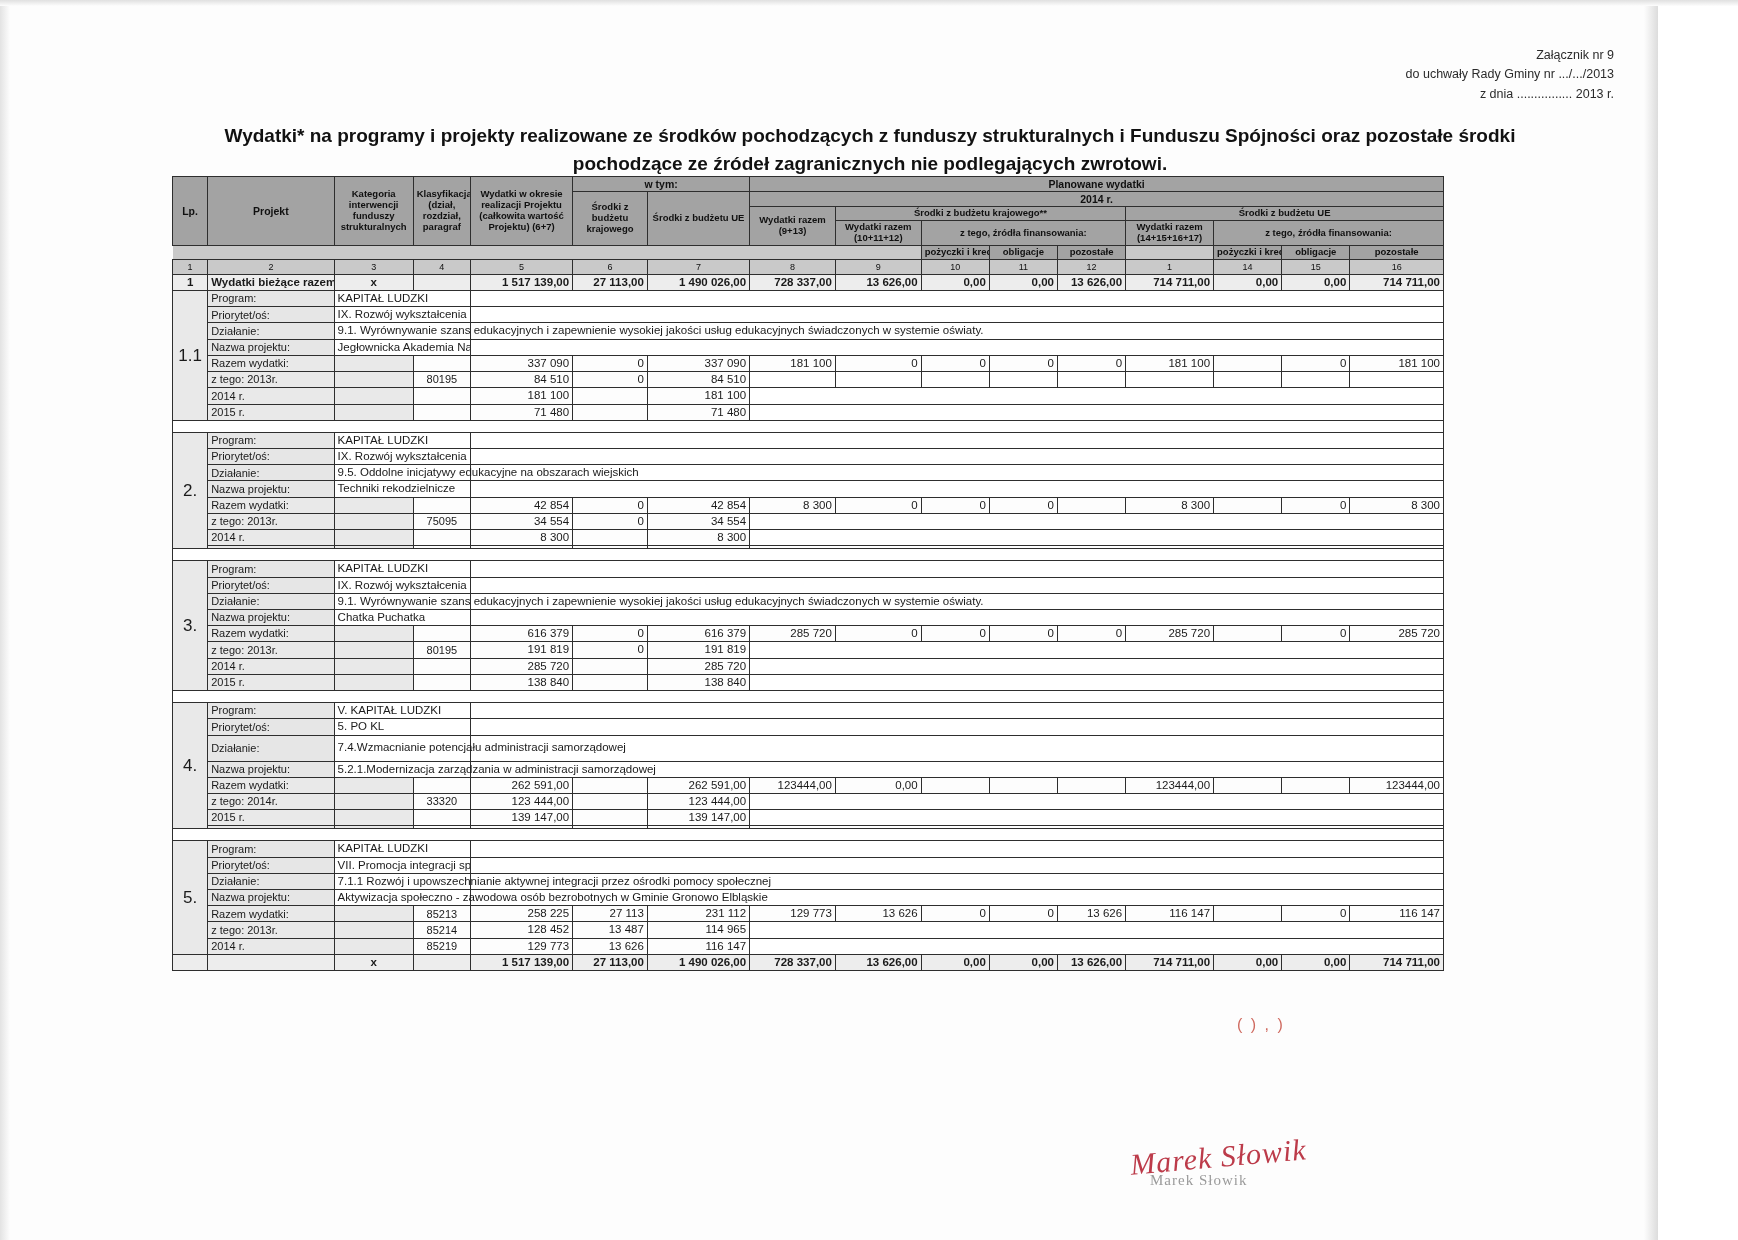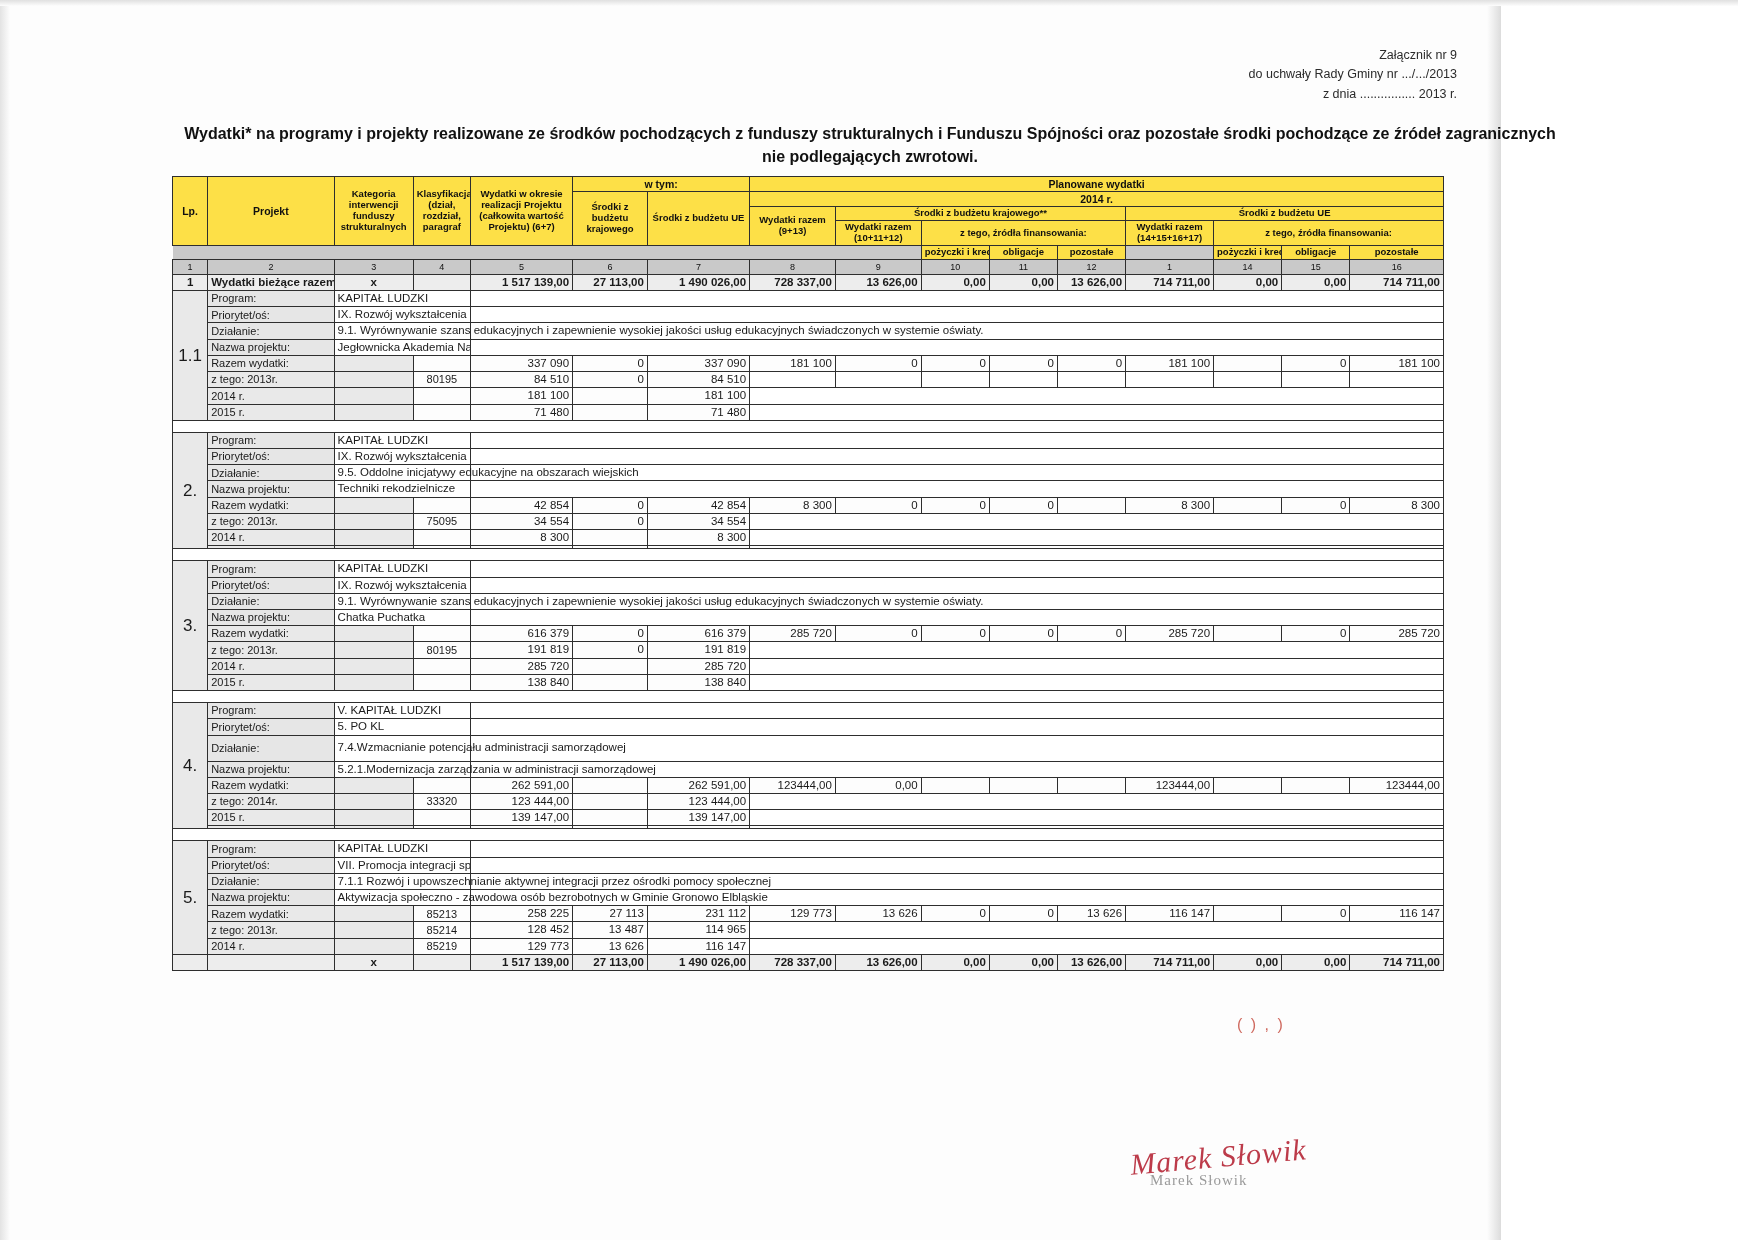--- a/index.html
+++ b/index.html
@@ -11,41 +11,41 @@
     width: 1738px;
     height: 1240px;
     font-family: "Liberation Sans", sans-serif;
     color: #1a1a1a;
     position: relative;
     overflow: hidden;
   }
   .page {
     position: absolute;
     left: 0; top: 0;
-    width: 1501px;
+    width: 1658px;
     height: 1240px;
     background: #fdfdfd;
   }
   
   .doc-header {
     position: absolute;
     right: 44px;
     top: 46px;
     text-align: right;
     font-size: 12.5px;
     line-height: 1.55;
     color: #2b2b2b;
   }
   .doc-title {
     position: absolute;
     left: 180px;
     top: 122px;
     width: 1380px;
     text-align: center;
-    font-size: 16px;
+    font-size: 19px;
     font-weight: bold;
     line-height: 1.45;
     color: #111;
   }
   table.main {
     position: absolute;
     left: 172px;
     top: 176px;
     border-collapse: collapse;
     table-layout: fixed;
@@ -54,21 +54,21 @@
   }
   table.main td, table.main th {
     border: 1px solid #2e2e2e;
     padding: 1px 3px;
     vertical-align: middle;
     line-height: 1.15;
     overflow: hidden;
     white-space: nowrap;
   }
   thead th {
-    background: #fde047;
+    background: #a3a3a3;
     font-weight: bold;
     text-align: center;
     font-size: 10.5px;
     color: #101010;
   }
   thead th.sm { font-size: 9.5px; }
   thead tr.numrow th {
     font-weight: normal;
     font-size: 9px;
     background: #c9c9c9;

